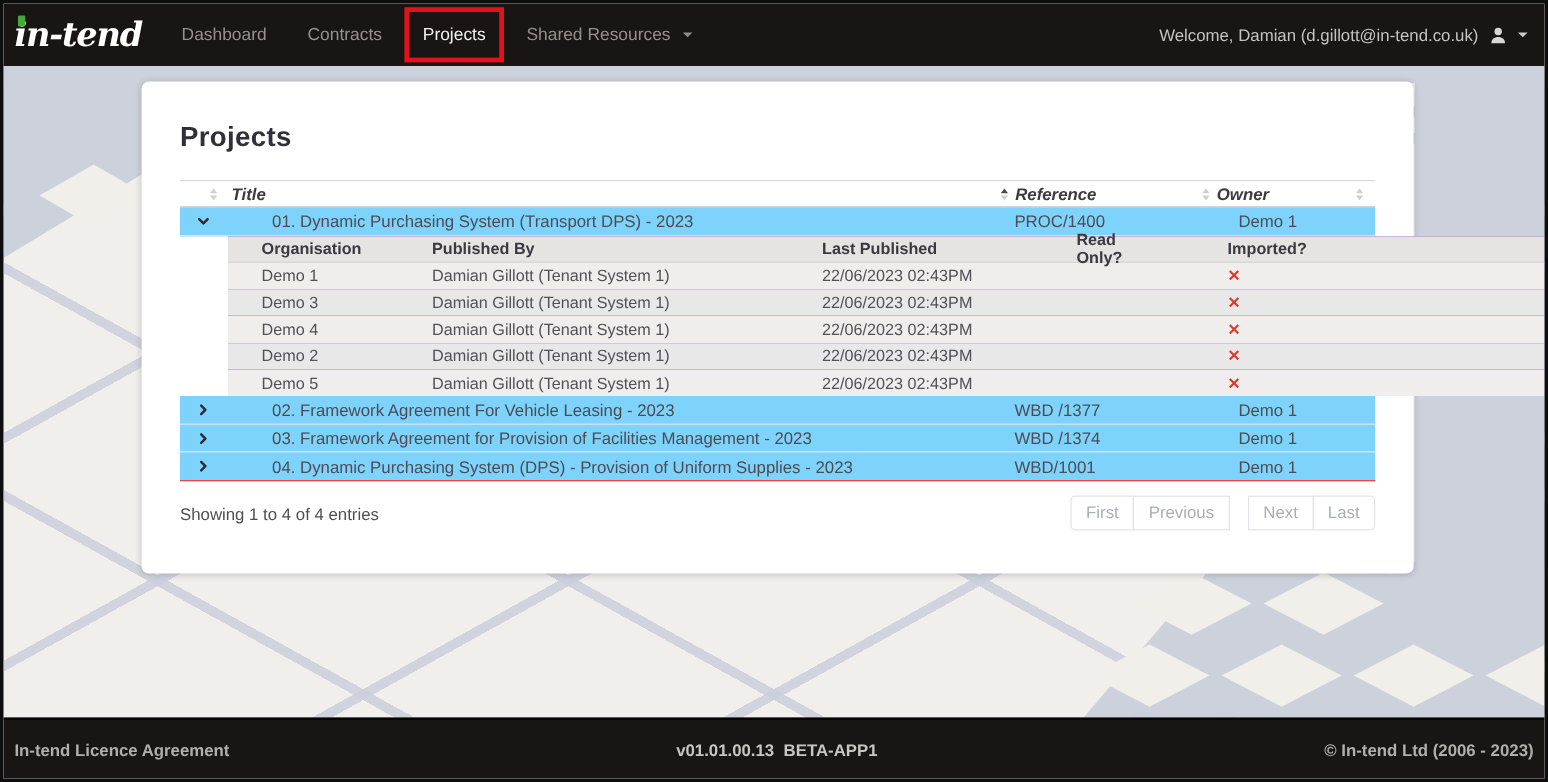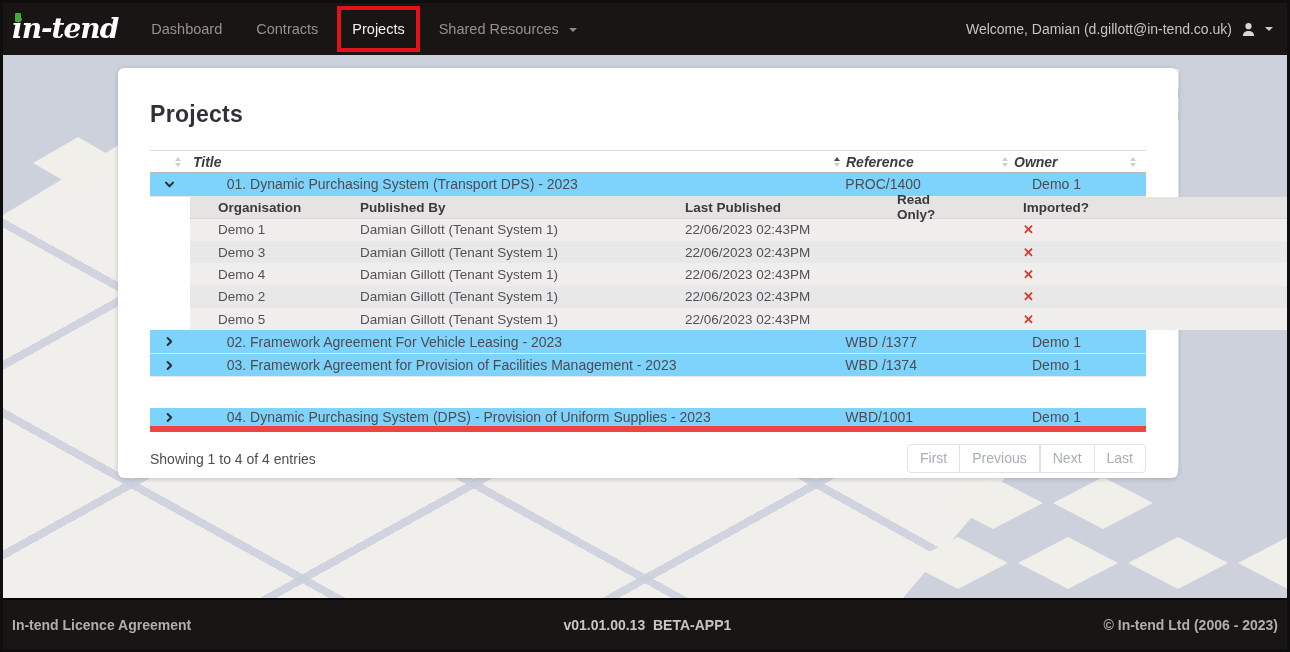--- a/index.html
+++ b/index.html
@@ -73,21 +73,21 @@
   .sort{ display:flex; flex-direction:column; gap:2px; align-items:center;
     margin-left:auto; margin-right:6px; }
   .tri-up{ width:0;height:0;border-left:3.5px solid transparent;
     border-right:3.5px solid transparent; border-bottom:4.5px solid #cfcfcf; }
   .tri-dn{ width:0;height:0;border-left:3.5px solid transparent;
     border-right:3.5px solid transparent; border-top:4.5px solid #cfcfcf; }
   .sort.asc .tri-up{ border-bottom-color:#4a4950; }
 
   .trow{ display:flex; align-items:center; height:23.5px;
     border-bottom:1px solid #e8e7e7; background:#7dd3fc;gap:37px; }
-  .trow.last{ border-bottom:6px solid #ef4444;margin-top:31px; }
+  .trow.last{ border-bottom:1px solid #ef4444; }
   .td-exp{ width:43px; padding-left:13px; display:flex; align-items:center; cursor:pointer; }
   .td-title{ width:653px; }
   .td-ref{ width:168px; }
   .td-own{ width:128px; }
 
   
   .subtbl{ margin-left:40px; width:1112px; background:#4c1d95;
     font-size:13.5px; color:#525157; }
   .sub-head{ display:flex; align-items:center; height:22px; background:#e6e4e3;
     font-weight:700; color:#3a393f; border-bottom:1px solid #d8d6d5; }
@@ -98,21 +98,21 @@
   .sc-pub{ width:325px; }
   .sc-last{ width:212px; }
   .sc-ro{ width:71px; text-align:left; }
   .sc-imp{ margin-left:55px; }
   .x-icon{ color:#d93a30; font-weight:700; font-size:13px; }
 
   
   .tfoot-row{ display:flex; justify-content:space-between; align-items:center;
     margin-top:12px; }
   .info{ font-size:14px; color:#4e4d53; }
-  .pager{ display:flex; gap:0; }
+  .pager{ display:flex; gap:15px; }
   .pgroup{ display:flex; }
   .pbtn{ background:#fff; border:1px solid #e2e3e6; color:#a9aeb7; font-size:14px;
     padding:5px 12px; cursor:pointer; font-family:inherit; line-height:1.25; }
   .pgroup .pbtn + .pbtn{ margin-left:-1px; }
   .pbtn.rl{ border-radius:4px 0 0 4px; }
   .pbtn.rr{ border-radius:0 4px 4px 0; }
 
   
   .footer{
     height:51px; background:#181514; border-top:2px solid #050505;

